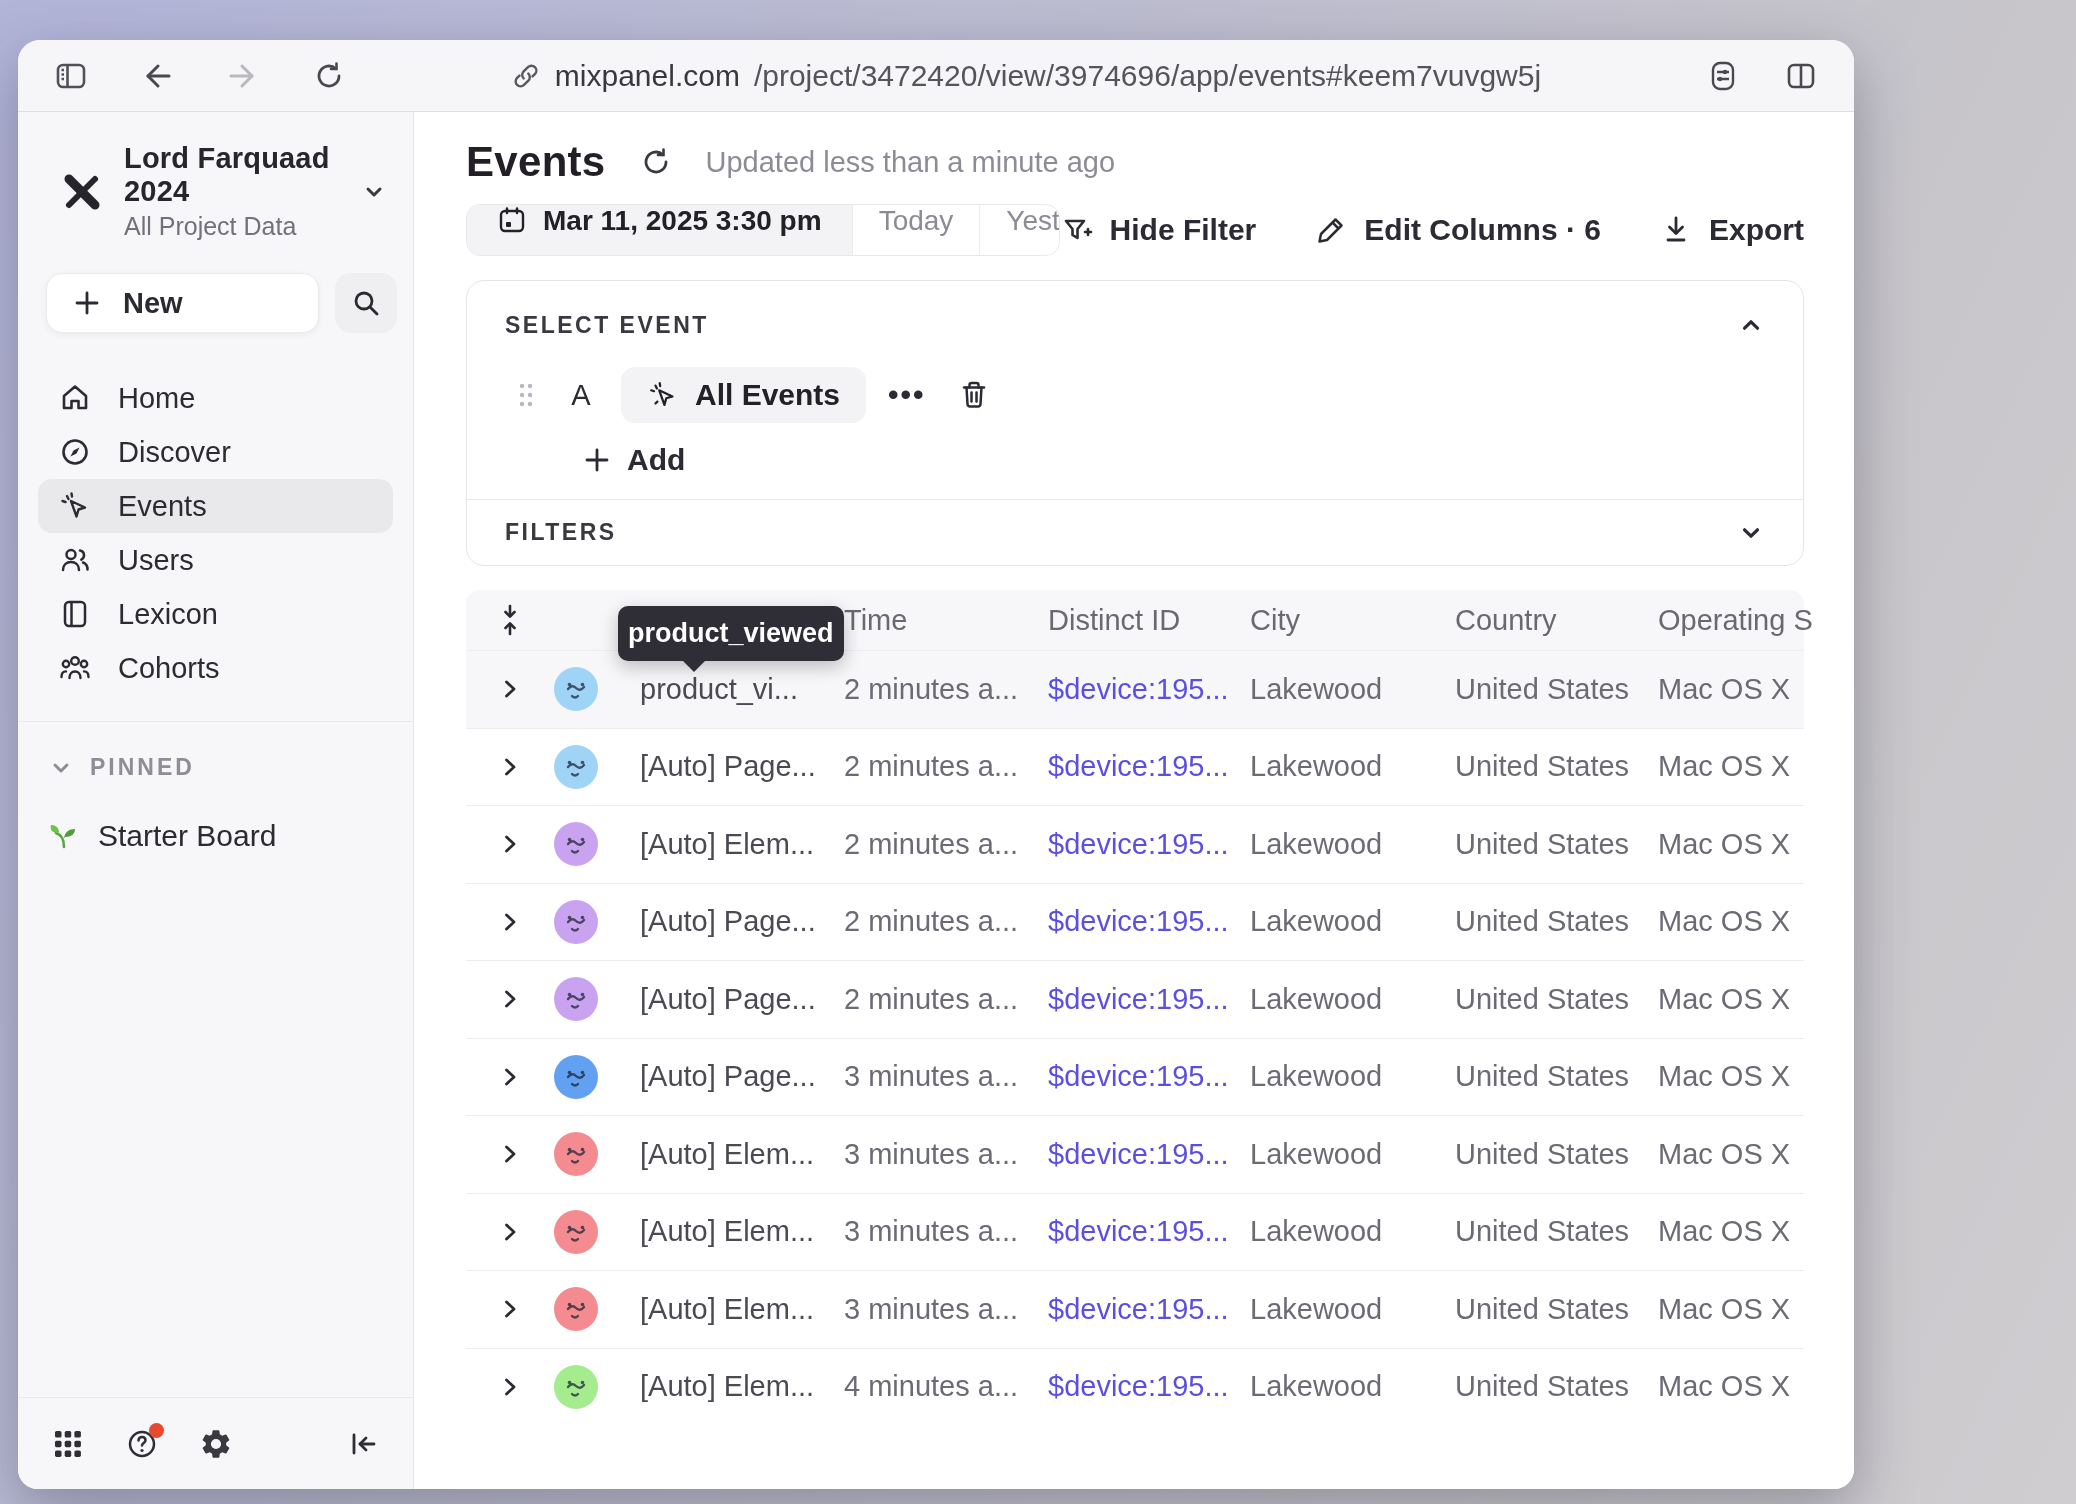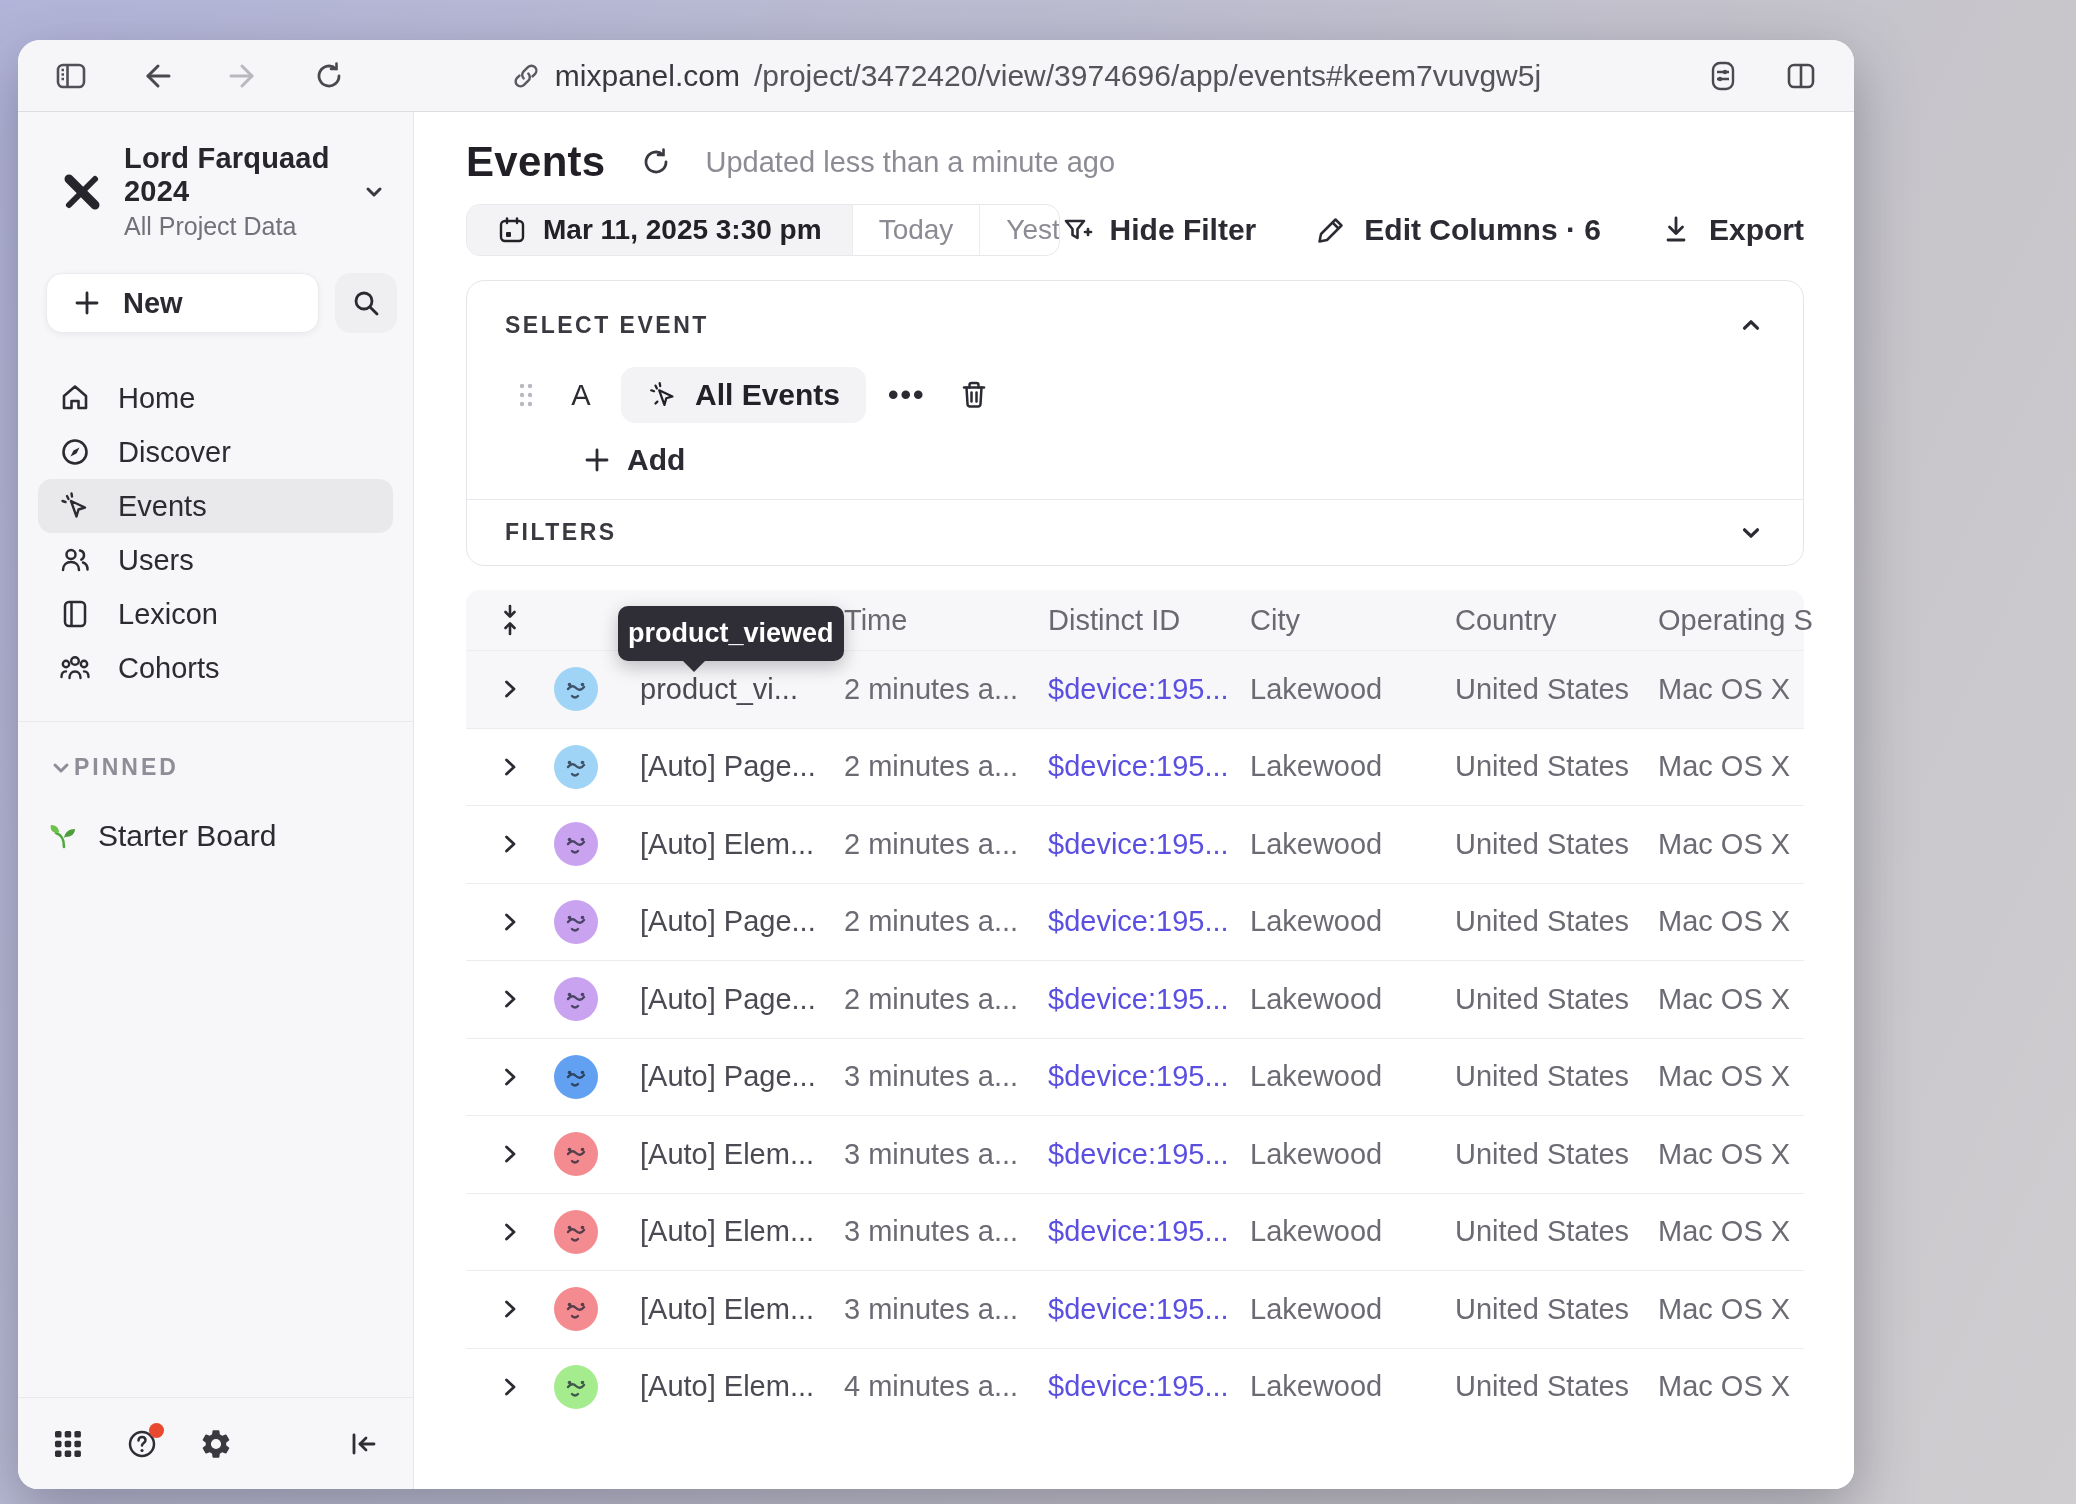--- a/index.html
+++ b/index.html
@@ -49,40 +49,40 @@
     display:flex; align-items:center; justify-content:center; cursor:pointer;
   }
   .nav { margin:30px 20px 0 20px; }
   .nav-item {
     height:54px; display:flex; align-items:center; gap:26px; padding:0 20px;
     border-radius:14px; font-size:29px; font-weight:500; color:#2c2b32; cursor:pointer;
   }
   .nav-item.selected { background:#e9e8eb; }
   .nav-item svg { width:34px; height:34px; flex:0 0 34px; }
   .side-divider { height:1px; background:#e9e8ec; margin:26px 0 0 0; }
-  .pinned-head { display:flex; align-items:center; gap:0; margin:32px 0 0 30px; cursor:pointer; }
+  .pinned-head { display:flex; align-items:center; gap:16px; margin:32px 0 0 30px; cursor:pointer; }
   .pinned-label { font-size:23px; font-weight:700; letter-spacing:3px; color:#8f8e98; }
   .pinned-item { display:flex; align-items:flex-start; gap:18px; margin:38px 0 0 30px; font-size:30px; font-weight:500; color:#2c2b32; cursor:pointer; }
   .side-footer {
     margin-top:auto; border-top:1px solid #e9e8ec; height:92px;
     display:flex; align-items:center; gap:30px; padding:0 28px;
   }
   .foot-btn { width:44px; height:44px; border:none; background:transparent; display:flex; align-items:center; justify-content:center; cursor:pointer; position:relative; }
   .foot-btn svg { width:34px; height:34px; }
   .collapse-btn { margin-left:auto; }
   .red-dot { position:absolute; top:1px; right:0; width:15px; height:15px; border-radius:50%; background:#e8492f; }
   
   .main { flex:1; background:#fff; min-width:0; padding:26px 50px 0 52px; display:flex; flex-direction:column; }
   .title-row { display:flex; align-items:center; gap:30px; height:48px; }
   .page-title { font-size:42px; font-weight:800; color:#221f26; letter-spacing:.3px; }
   .refresh-btn { border:none; background:transparent; width:40px; height:40px; display:flex; align-items:center; justify-content:center; cursor:pointer; }
   .updated { font-size:29px; color:#8d8c95; }
   .controls-row { margin-top:18px; display:flex; align-items:center; justify-content:space-between; }
   .seg-control { display:flex; height:52px; border:1px solid #e8e7eb; border-radius:14px; overflow:hidden; background:#fff; }
-  .seg { display:flex; align-items:center; justify-content:center; padding:0 26px; font-size:28px; color:#8c8b94; border-right:1px solid #ecebee; cursor:pointer; white-space:nowrap; }
+  .seg { display:flex; justify-content:center; padding:0 26px; font-size:28px; color:#8c8b94; border-right:1px solid #ecebee; cursor:pointer; white-space:nowrap; }
   .seg:last-child { border-right:none; }
   .seg.active { background:#f3f2f4; color:#222127; font-weight:700; gap:16px; padding:0 30px; }
   .right-actions { display:flex; align-items:center; gap:58px; }
   .action-btn { display:flex; align-items:center; gap:16px; border:none; background:transparent; font-size:30px; font-weight:600; color:#2c2b33; cursor:pointer; white-space:nowrap; }
   .action-btn svg { width:34px; height:34px; }
   
   .query-card { margin-top:24px; border:1px solid #e5e4e8; border-radius:18px; background:#fff; }
   .qc-sec1 { padding:26px 34px 12px 38px; }
   .qc-head { display:flex; align-items:center; justify-content:space-between; }
   .qc-label { font-size:23px; font-weight:700; letter-spacing:2.5px; color:#3a3940; }

